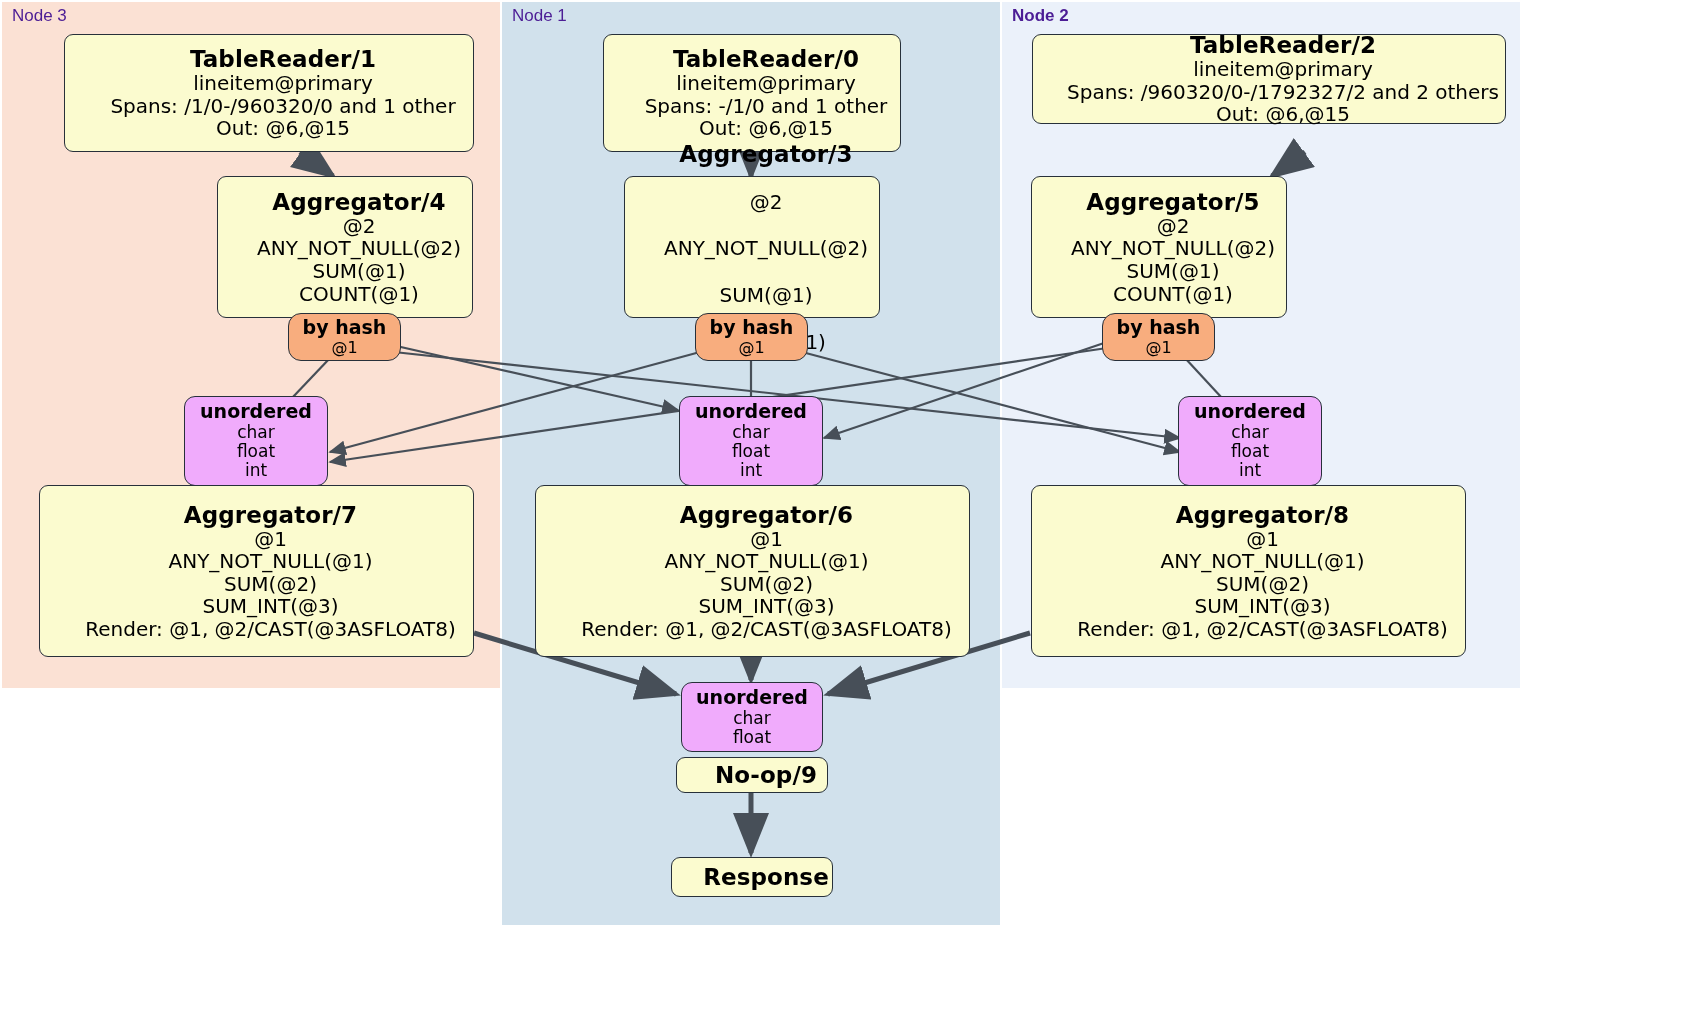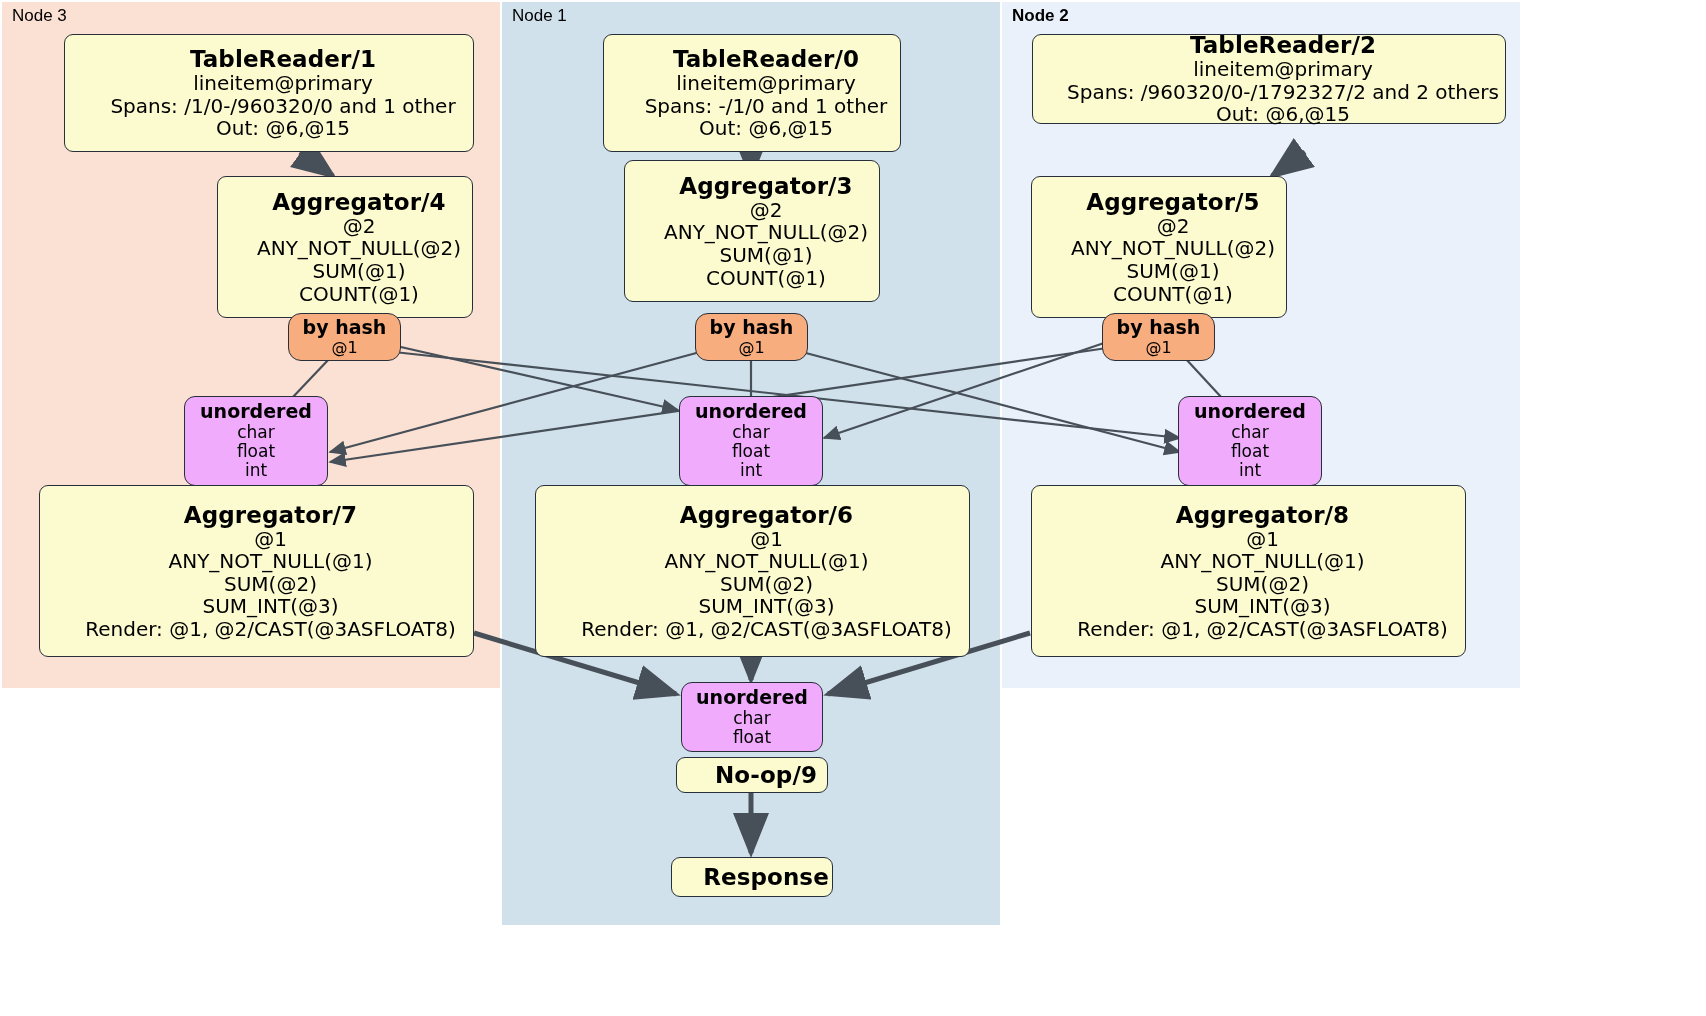--- a/index.html
+++ b/index.html
@@ -5,21 +5,21 @@
   html,body{margin:0;padding:0;background:#ffffff;}
   body{
     width:1706px;height:1016px;position:relative;overflow:hidden;
     font-family:"DejaVu Sans","Liberation Sans",sans-serif;
   }
   #stage{position:absolute;left:0;top:0;width:1706px;height:1016px;}
 
   
   .panel{position:absolute;box-sizing:border-box;}
   .panel-label{
-    position:absolute;left:10px;top:4px;font-size:17px;color:#000000;
+    position:absolute;left:10px;top:4px;font-size:17px;color:#4c1d95;
     font-family:"Liberation Sans",sans-serif;white-space:nowrap;
   }
 
   
   #edges{position:absolute;left:0;top:0;width:1706px;height:1016px;pointer-events:none;}
 
   
   .nbox{
     position:absolute;box-sizing:border-box;
     border:1.6px solid #27303a;border-radius:9px;
@@ -108,21 +108,21 @@
   </div>
 
   <div class="nbox proc" style="left:217px;top:176px;width:256px;height:142px;">
     <div class="ttl">Aggregator/4</div>
     <div class="ln">@2</div>
     <div class="ln">ANY_NOT_NULL(@2)</div>
     <div class="ln">SUM(@1)</div>
     <div class="ln">COUNT(@1)</div>
   </div>
 
-  <div class="nbox proc" style="left:624px;top:160px;width:256px;height:142px;">
+  <div class="nbox proc" style="left:624px;top:176px;width:256px;height:142px;gap:24px;">
     <div class="ttl">Aggregator/3</div>
     <div class="ln">@2</div>
     <div class="ln">ANY_NOT_NULL(@2)</div>
     <div class="ln">SUM(@1)</div>
     <div class="ln">COUNT(@1)</div>
   </div>
 
   <div class="nbox proc" style="left:1031px;top:176px;width:256px;height:142px;">
     <div class="ttl">Aggregator/5</div>
     <div class="ln">@2</div>

